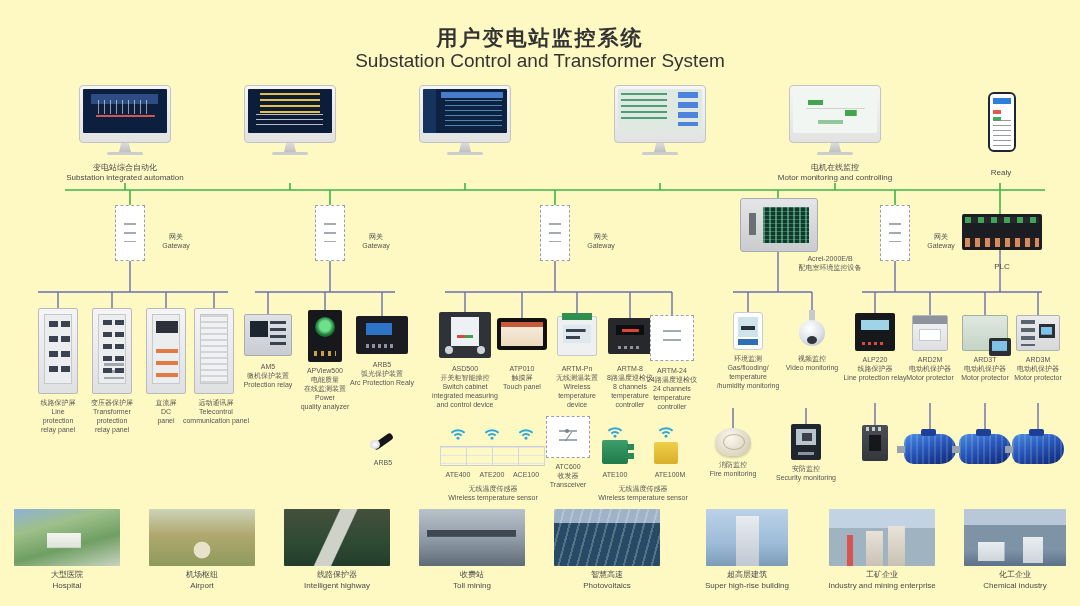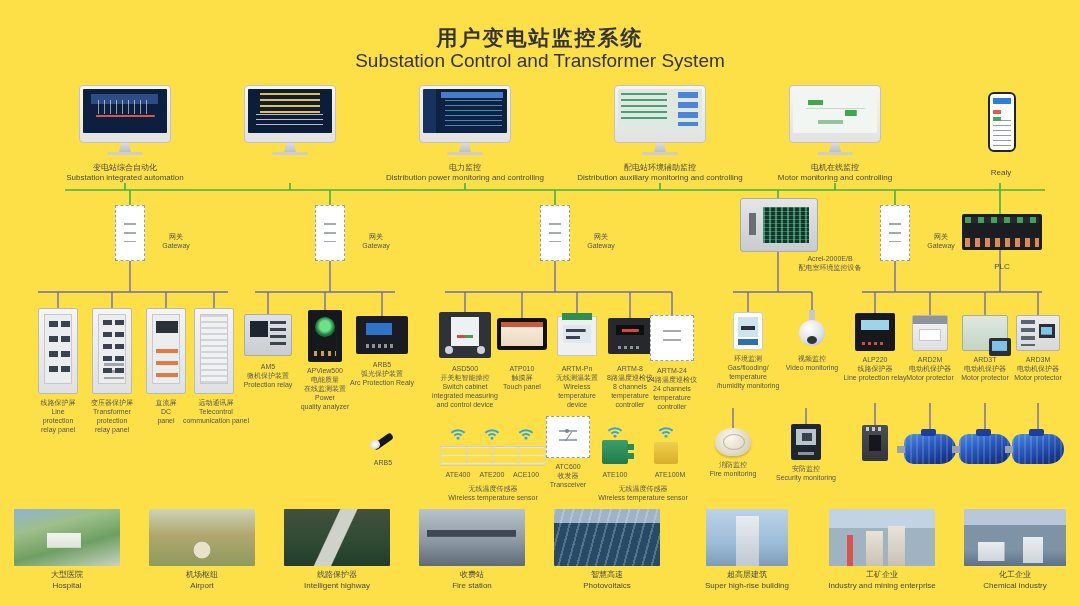--- a/index.html
+++ b/index.html
@@ -1,16 +1,16 @@
 <!DOCTYPE html>
 <html><head>
 <meta charset="utf-8">
 <style>
   html,body{margin:0;padding:0;background:#fff;}
-  #stage{position:relative;width:1080px;height:606px;background:#fde047;overflow:hidden;
+  #stage{position:relative;width:1080px;height:606px;background:#fef9c3;overflow:hidden;
          font-family:"Liberation Sans","DejaVu Sans",sans-serif;}
   .title-zh{position:absolute;left:0;top:24px;width:100%;text-align:center;
             font-size:21px;font-weight:700;color:#333;letter-spacing:2px;}
   .title-en{position:absolute;left:0;top:50px;width:100%;text-align:center;
             font-size:19px;color:#333;}
   svg.wires{position:absolute;left:0;top:0;pointer-events:none;}
   .lbl{position:absolute;font-size:8px;line-height:1.3;color:#4a4a4a;text-align:center;
        white-space:pre-line;}
   .lbl-s{position:absolute;font-size:7px;line-height:1.3;color:#555;text-align:center;
        white-space:pre-line;}
@@ -249,32 +249,28 @@
       <div class="mbase"></div>
   </div>
 
   <div class="mon" style="left:419px;top:85px">
     <div class="mscreen">
         <div class="si si3"></div>
       </div>
     <div class="mstand"></div>
       <div class="mbase"></div>
   </div>
-  <div class="lbl" style="left:365px;top:163px;width:200px">电力监控
-Distribution power monitoring and controlling</div>
 
   <div class="mon" style="left:614px;top:85px">
     <div class="mscreen">
         <div class="si si4"></div>
       </div>
     <div class="mstand"></div>
       <div class="mbase"></div>
   </div>
-  <div class="lbl" style="left:560px;top:163px;width:200px">配电站环境辅助监控
-Distribution auxiliary monitoring and controlling</div>
 
   <div class="mon" style="left:789px;top:85px">
     <div class="mscreen">
         <div class="si si5"></div>
       </div>
     <div class="mstand"></div>
       <div class="mbase"></div>
   </div>
   <div class="lbl" style="left:735px;top:163px;width:200px">电机在线监控
 Motor monitoring and controlling</div>
@@ -467,21 +463,21 @@
   <div class="plbl" style="left:7px;top:570px;width:120px">大型医院
 Hospital</div>
   <div class="photo p2" style="left:149px;top:509px;width:106px;height:57px"></div>
   <div class="plbl" style="left:142px;top:570px;width:120px">机场枢纽
 Airport</div>
   <div class="photo p3" style="left:284px;top:509px;width:106px;height:57px"></div>
   <div class="plbl" style="left:277px;top:570px;width:120px">线路保护器
 Intelligent highway</div>
   <div class="photo p4" style="left:419px;top:509px;width:106px;height:57px"></div>
   <div class="plbl" style="left:412px;top:570px;width:120px">收费站
-Fire station</div>
+Toll mining</div>
   <div class="photo p5" style="left:554px;top:509px;width:106px;height:57px"></div>
   <div class="plbl" style="left:547px;top:570px;width:120px">智慧高速
 Photovoltaics</div>
   <div class="photo p6" style="left:706px;top:509px;width:82px;height:57px"></div>
   <div class="plbl" style="left:687px;top:570px;width:120px">超高层建筑
 Super high-rise building</div>
   <div class="photo p7" style="left:829px;top:509px;width:106px;height:57px"></div>
   <div class="plbl" style="left:822px;top:570px;width:120px">工矿企业
 Industry and mining enterprise</div>
   <div class="photo p8" style="left:964px;top:509px;width:102px;height:57px"></div>

